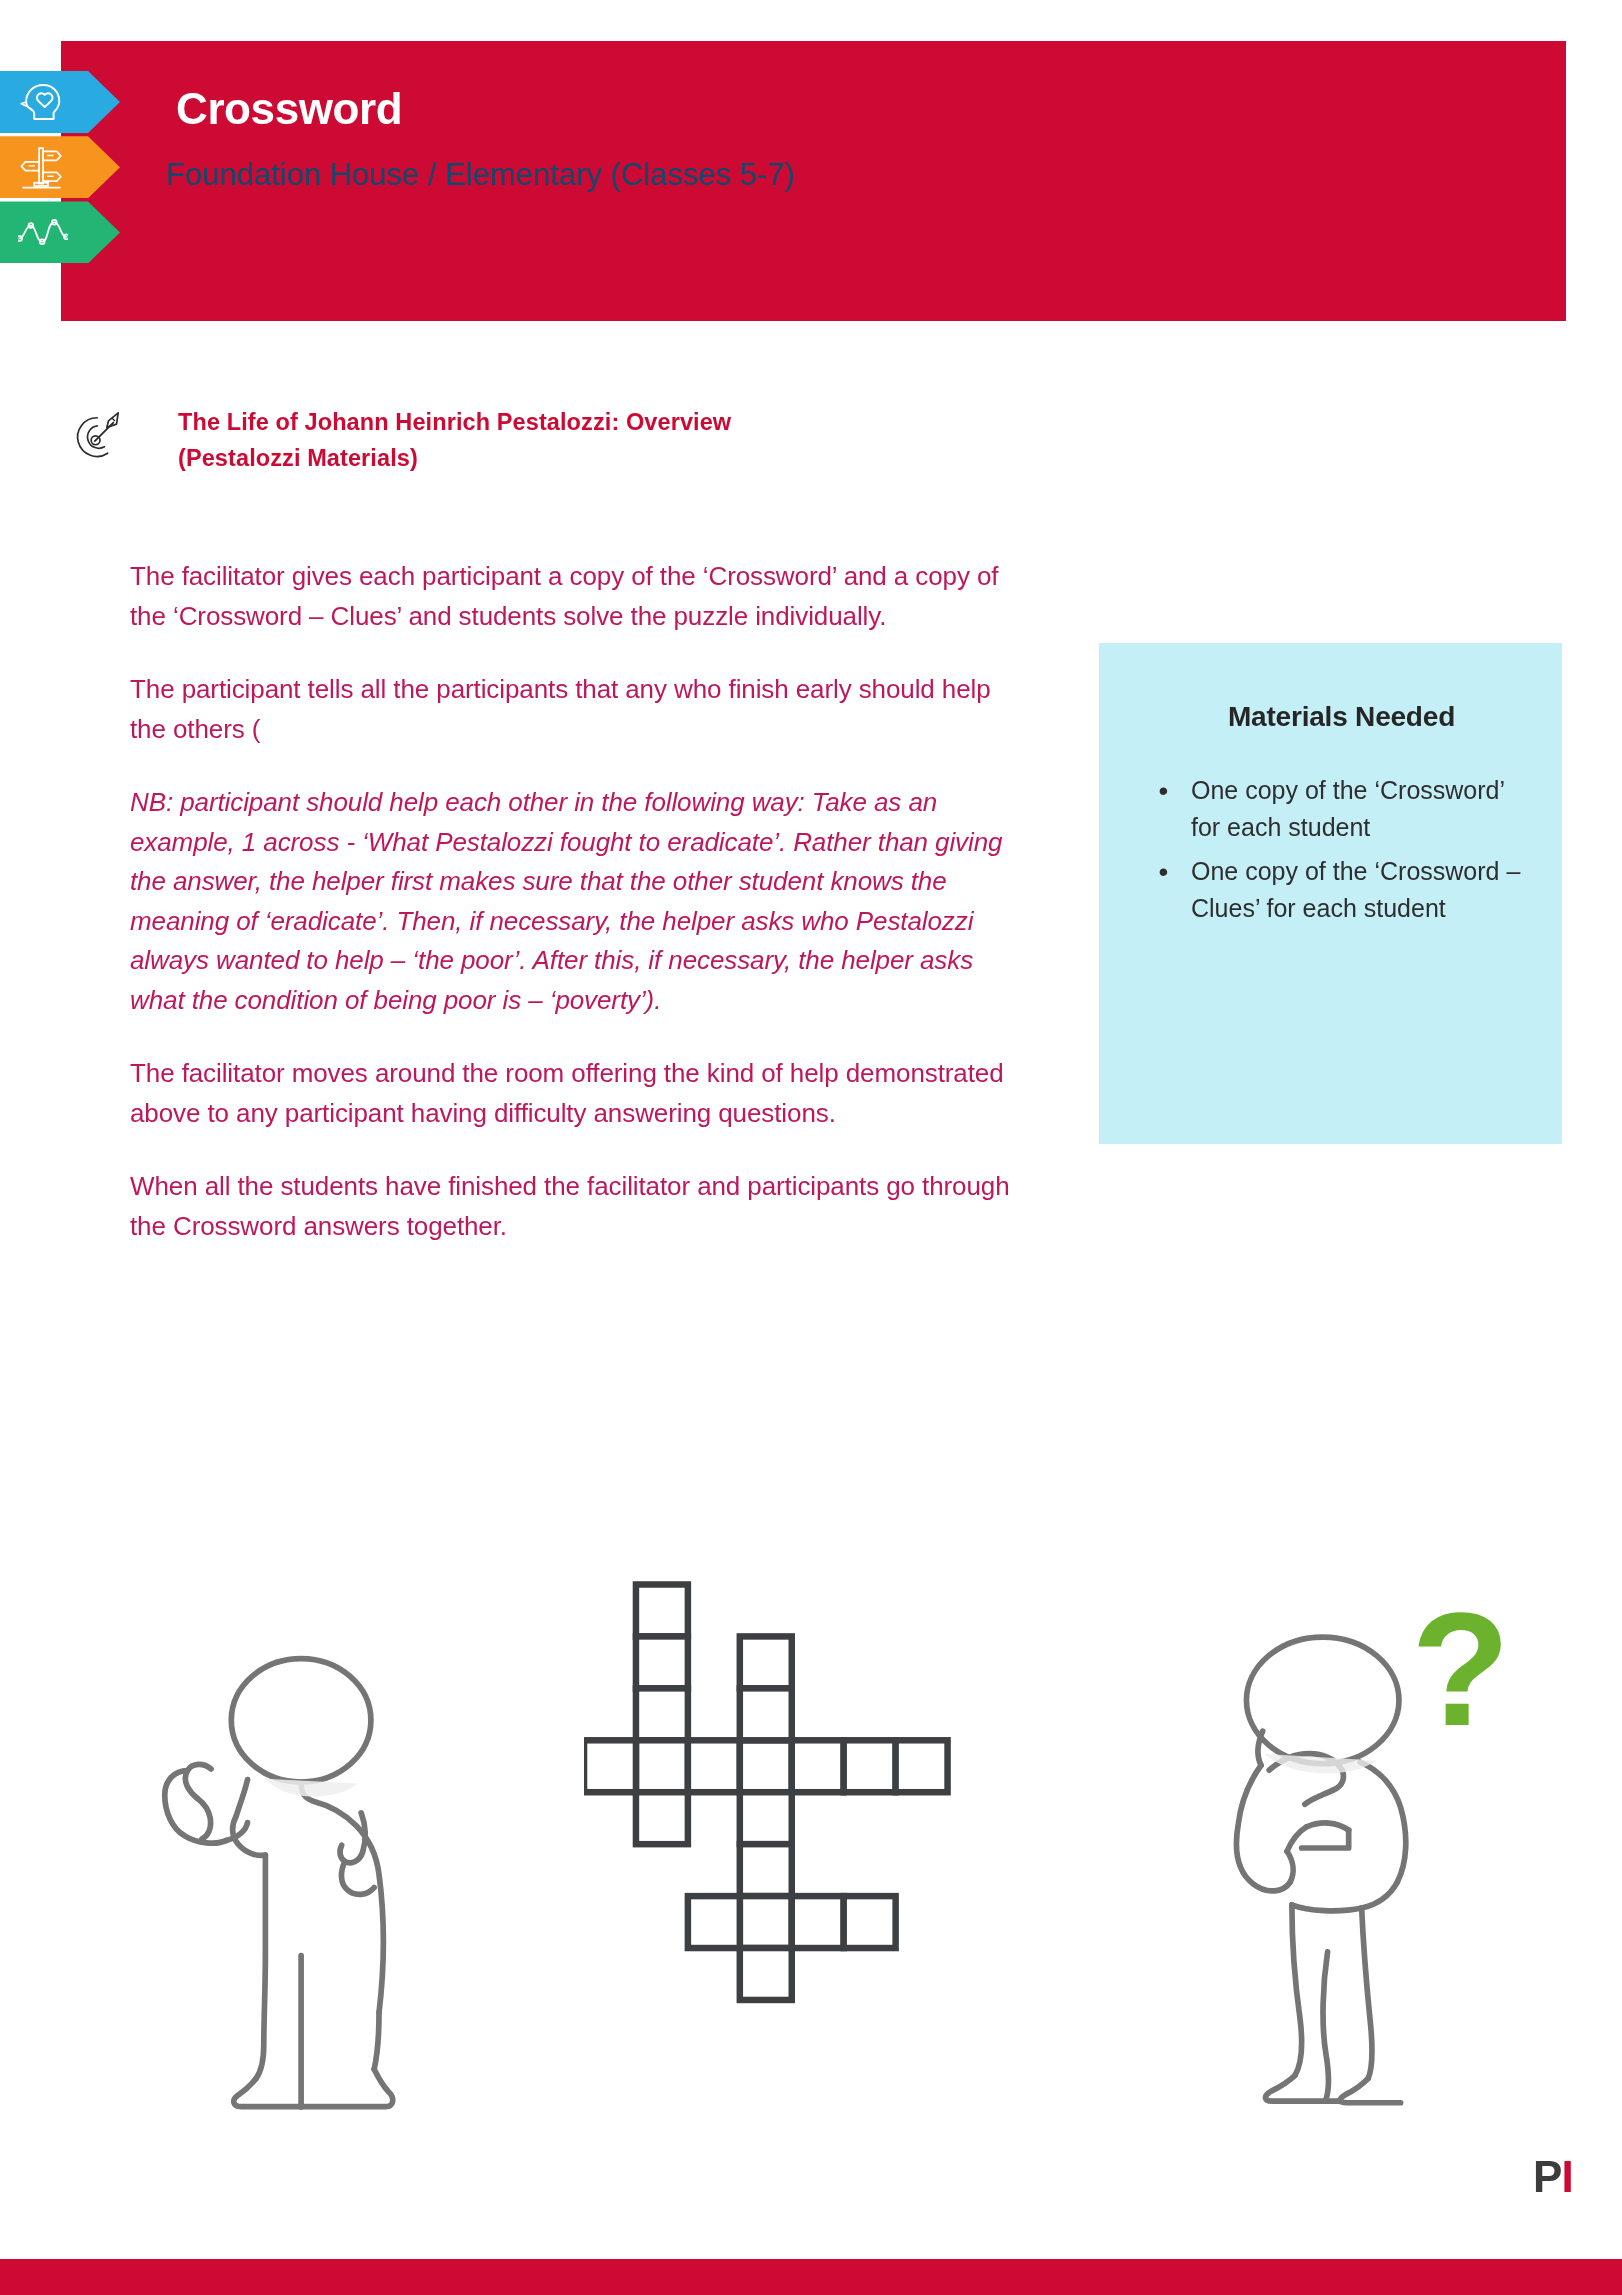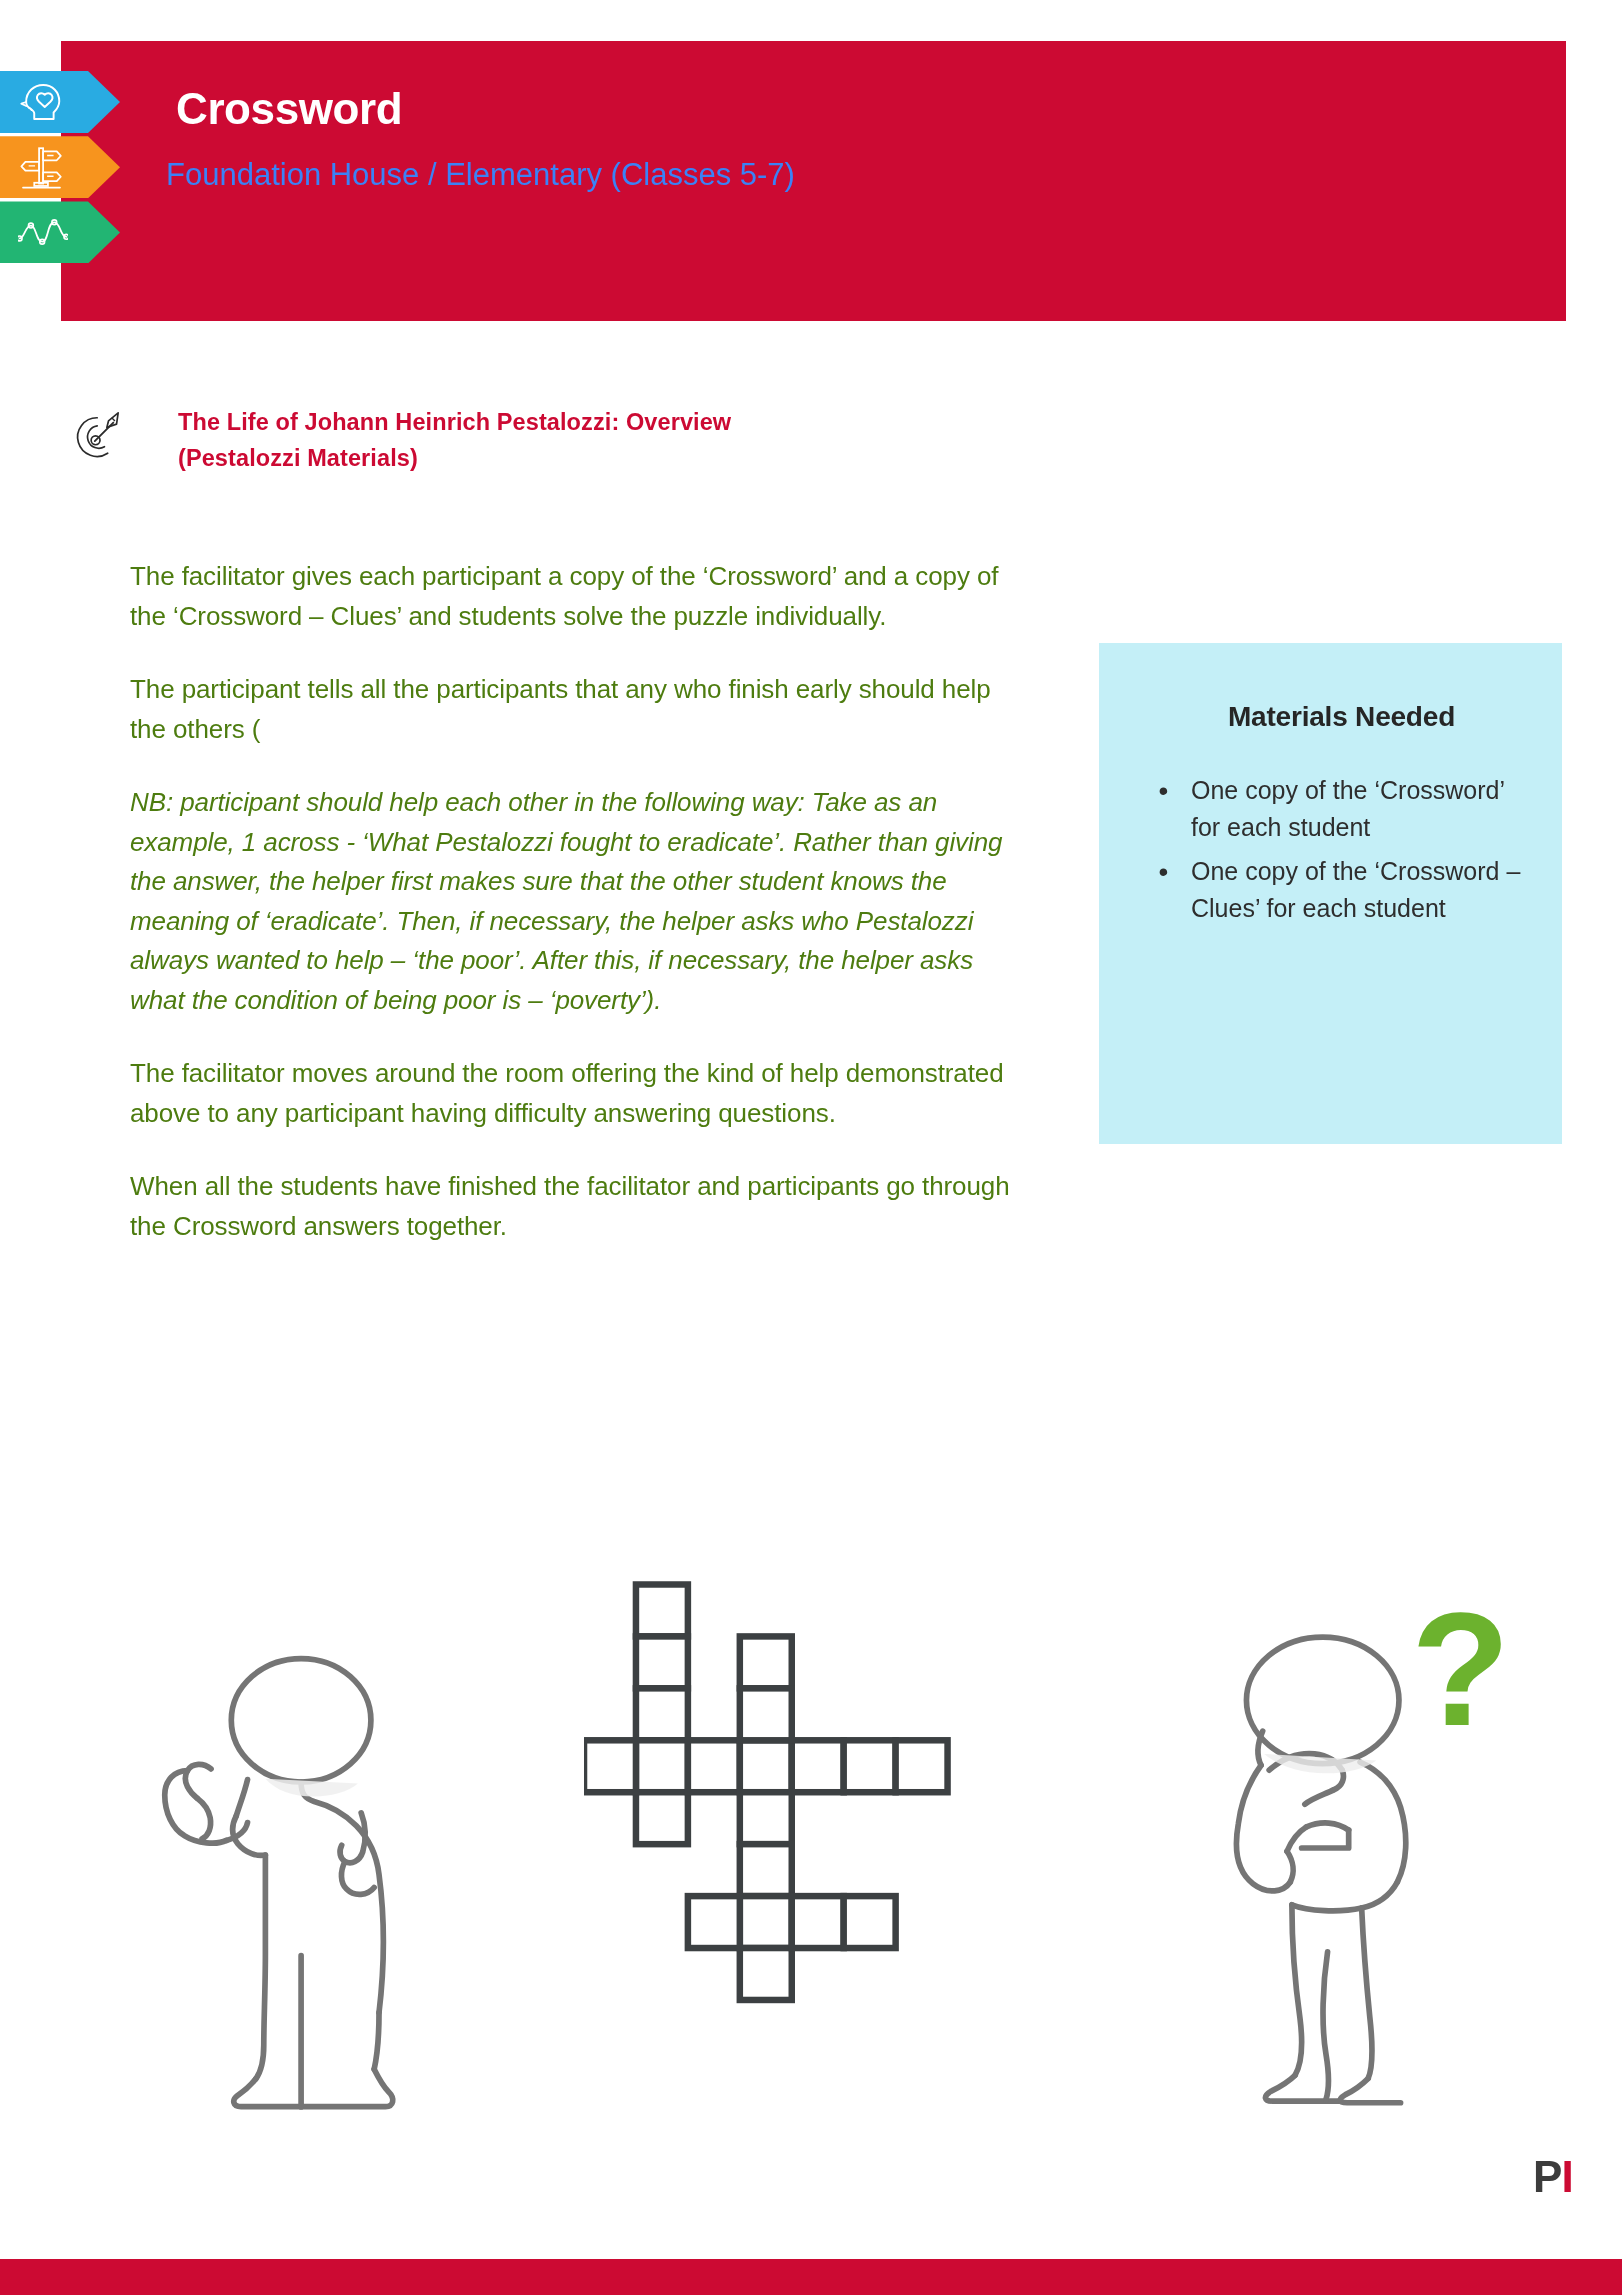--- a/index.html
+++ b/index.html
@@ -17,21 +17,21 @@
     width: 1505px; height: 280px;
     background: #cc0a33;
   }
   .header-title {
     position: absolute; left: 176px; top: 85px;
     font-size: 44px; font-weight: bold; color: #ffffff;
     letter-spacing: -0.4px; line-height: 1.1;
   }
   .header-subtitle {
     position: absolute; left: 166px; top: 156px;
-    font-size: 31px; font-weight: 400; color: #3b82f6;
+    font-size: 31px; font-weight: 400; color: #0c4a6e;
     letter-spacing: 0px; line-height: 1.2;
   }
 
   
   .badge-stack { position: absolute; left: 0px; top: 71px; width: 122px; }
   .badge {
     position: relative; width: 120px; height: 62px;
     margin-bottom: 3.2px;
     clip-path: polygon(0 0, 88px 0, 120px 50%, 88px 100%, 0 100%);
     display: flex; align-items: center;
@@ -57,21 +57,21 @@
     font-size: 23.5px; font-weight: bold; color: #cc0a33;
     line-height: 1.55; letter-spacing: 0.1px;
   }
 
   
   .body-col {
     position: absolute; left: 130px; top: 557px;
     width: 893px;
   }
   .para {
-    font-size: 26px; color: #4d7c0f;
+    font-size: 26px; color: #be185d;
     line-height: 1.52; margin-bottom: 34px;
     letter-spacing: -0.1px;
   }
   .para.italic { font-style: italic; }
 
   
   .materials {
     position: absolute; left: 1099px; top: 643px;
     width: 463px; height: 501px;
     background: #c4eff7;

